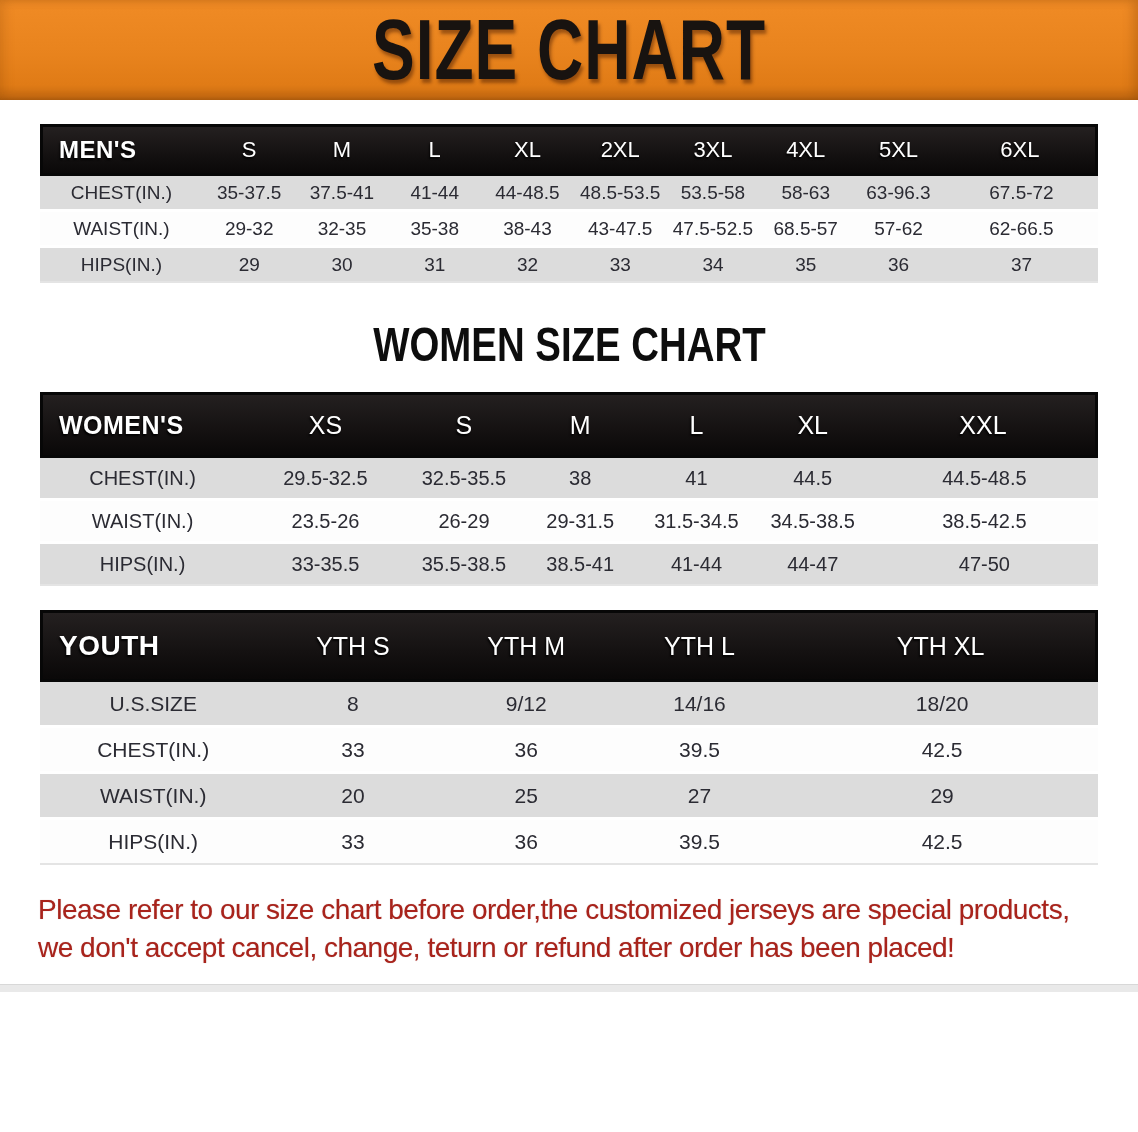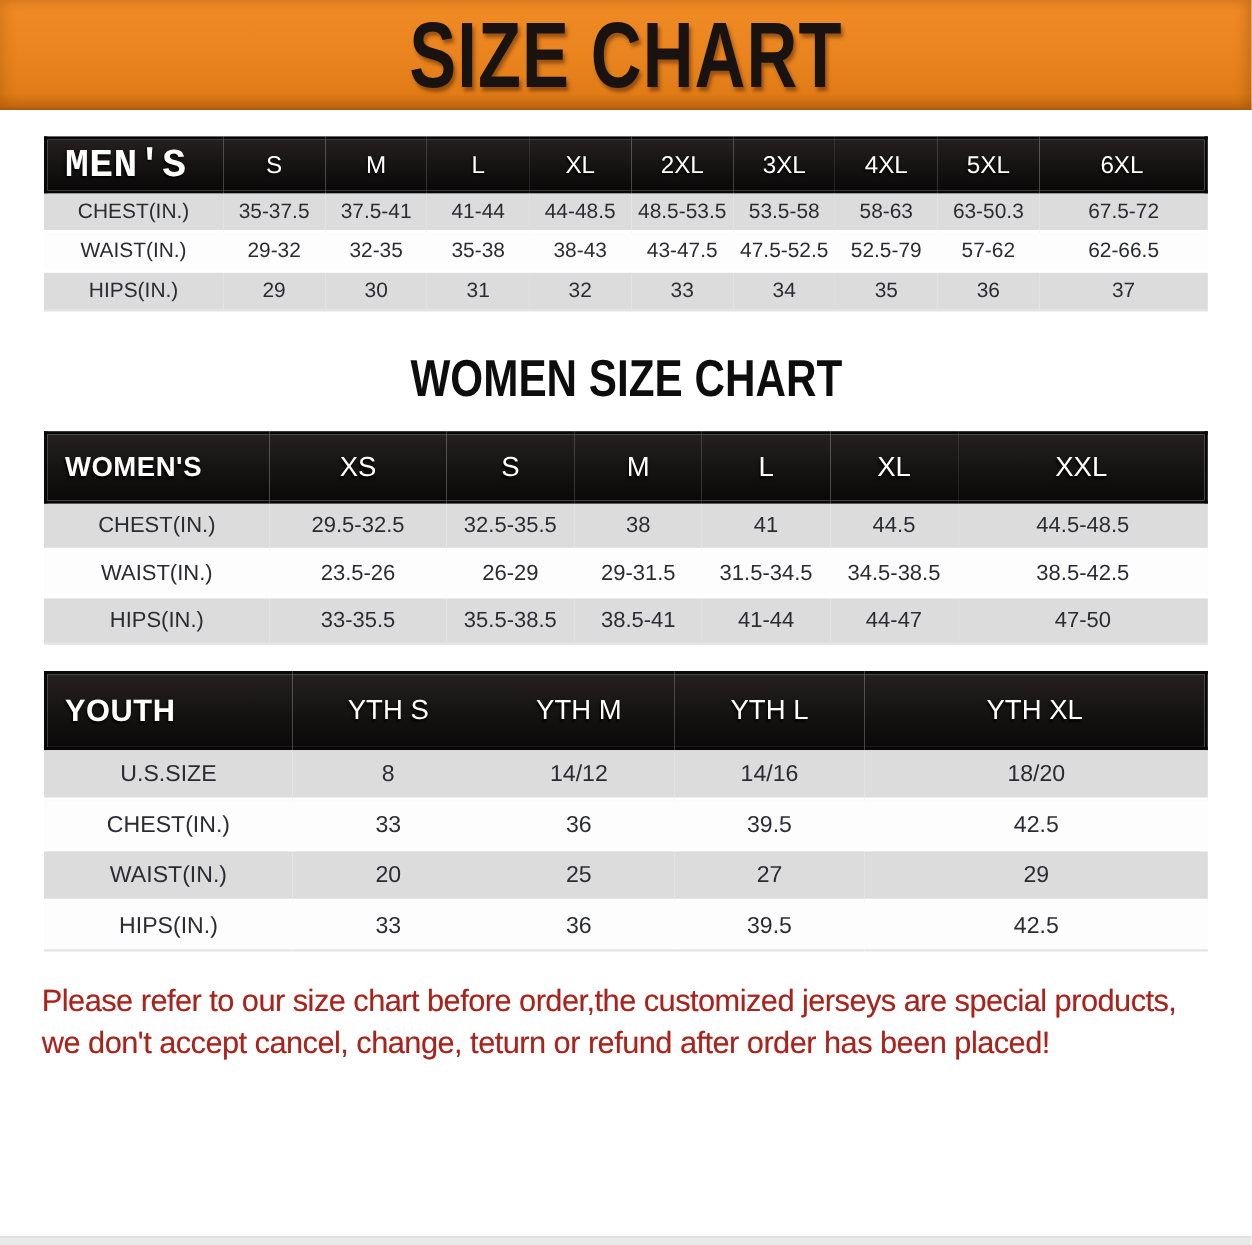--- a/index.html
+++ b/index.html
@@ -1,17 +1,17 @@
 <!DOCTYPE html>
 <html><head>
 <meta charset="utf-8">
 <style>
   html,body{margin:0;padding:0;background:#ffffff;}
   body{font-family:"Liberation Sans","DejaVu Sans",sans-serif;}
-  .page{width:1138px;height:1132px;margin:0 auto;background:#fff;position:relative;overflow:hidden;}
+  .page{width:1138px;height:992px;margin:0 auto;background:#fff;position:relative;overflow:hidden;}
 
   
   .banner{
     height:100px;width:100%;
     background:linear-gradient(180deg,#f08b25 0%,#e8831d 55%,#e07b16 85%,#c86c12 97%,#b96310 100%);
     display:flex;align-items:center;justify-content:center;
     box-shadow:inset -6px 0 10px rgba(120,60,0,.25), inset 6px 0 10px rgba(120,60,0,.15);
   }
   .banner-title{
     font-weight:bold;font-size:64px;letter-spacing:1px;color:#181310;
@@ -52,21 +52,21 @@
   }
   table.size-table tbody tr:nth-child(odd) td,
   table.size-table tbody tr:nth-child(odd) th.row-label{background:#dcdcdc;}
   table.size-table tbody tr:nth-child(even) td,
   table.size-table tbody tr:nth-child(even) th.row-label{background:#fdfdfd;}
   table.size-table tbody tr:last-child td,
   table.size-table tbody tr:last-child th.row-label{border-bottom:2px solid #e4e4e4;}
 
   
   .sec-men thead th{height:44px;font-size:22px;}
-  .sec-men thead th.corner{font-size:36px;font-family:Liberation Mono, monospace;}
+  .sec-men thead th.corner{font-size:24px;}
   .sec-men tbody td,.sec-men tbody th.row-label{height:31px;font-size:19px;}
   .sec-men thead th.corner{width:13.5%;}
   .sec-men thead th:last-child{width:14%;}
 
   
   .sec-women thead th{height:58px;font-size:25px;}
   .sec-women thead th.corner{font-size:25px;}
   .sec-women tbody td,.sec-women tbody th.row-label{height:38px;font-size:20px;}
   .sec-women thead th.corner{width:17.5%;}
   .sec-women thead th:nth-child(2){width:15%;}
@@ -119,32 +119,32 @@
         <tbody>
           <tr>
             <th class="row-label">CHEST(IN.)</th>
             <td>35-37.5</td>
             <td>37.5-41</td>
             <td>41-44</td>
             <td>44-48.5</td>
             <td>48.5-53.5</td>
             <td>53.5-58</td>
             <td>58-63</td>
-            <td>63-50.3</td>
+            <td>63-96.3</td>
             <td>67.5-72</td>
           </tr>
           <tr>
             <th class="row-label">WAIST(IN.)</th>
             <td>29-32</td>
             <td>32-35</td>
             <td>35-38</td>
             <td>38-43</td>
             <td>43-47.5</td>
             <td>47.5-52.5</td>
-            <td>52.5-79</td>
+            <td>68.5-57</td>
             <td>57-62</td>
             <td>62-66.5</td>
           </tr>
           <tr>
             <th class="row-label">HIPS(IN.)</th>
             <td>29</td>
             <td>30</td>
             <td>31</td>
             <td>32</td>
             <td>33</td>
@@ -213,21 +213,21 @@
             <th>YTH S</th>
             <th>YTH M</th>
             <th>YTH L</th>
             <th>YTH XL</th>
           </tr>
         </thead>
         <tbody>
           <tr>
             <th class="row-label">U.S.SIZE</th>
             <td>8</td>
-            <td>14/12</td>
+            <td>9/12</td>
             <td>14/16</td>
             <td>18/20</td>
           </tr>
           <tr>
             <th class="row-label">CHEST(IN.)</th>
             <td>33</td>
             <td>36</td>
             <td>39.5</td>
             <td>42.5</td>
           </tr>

